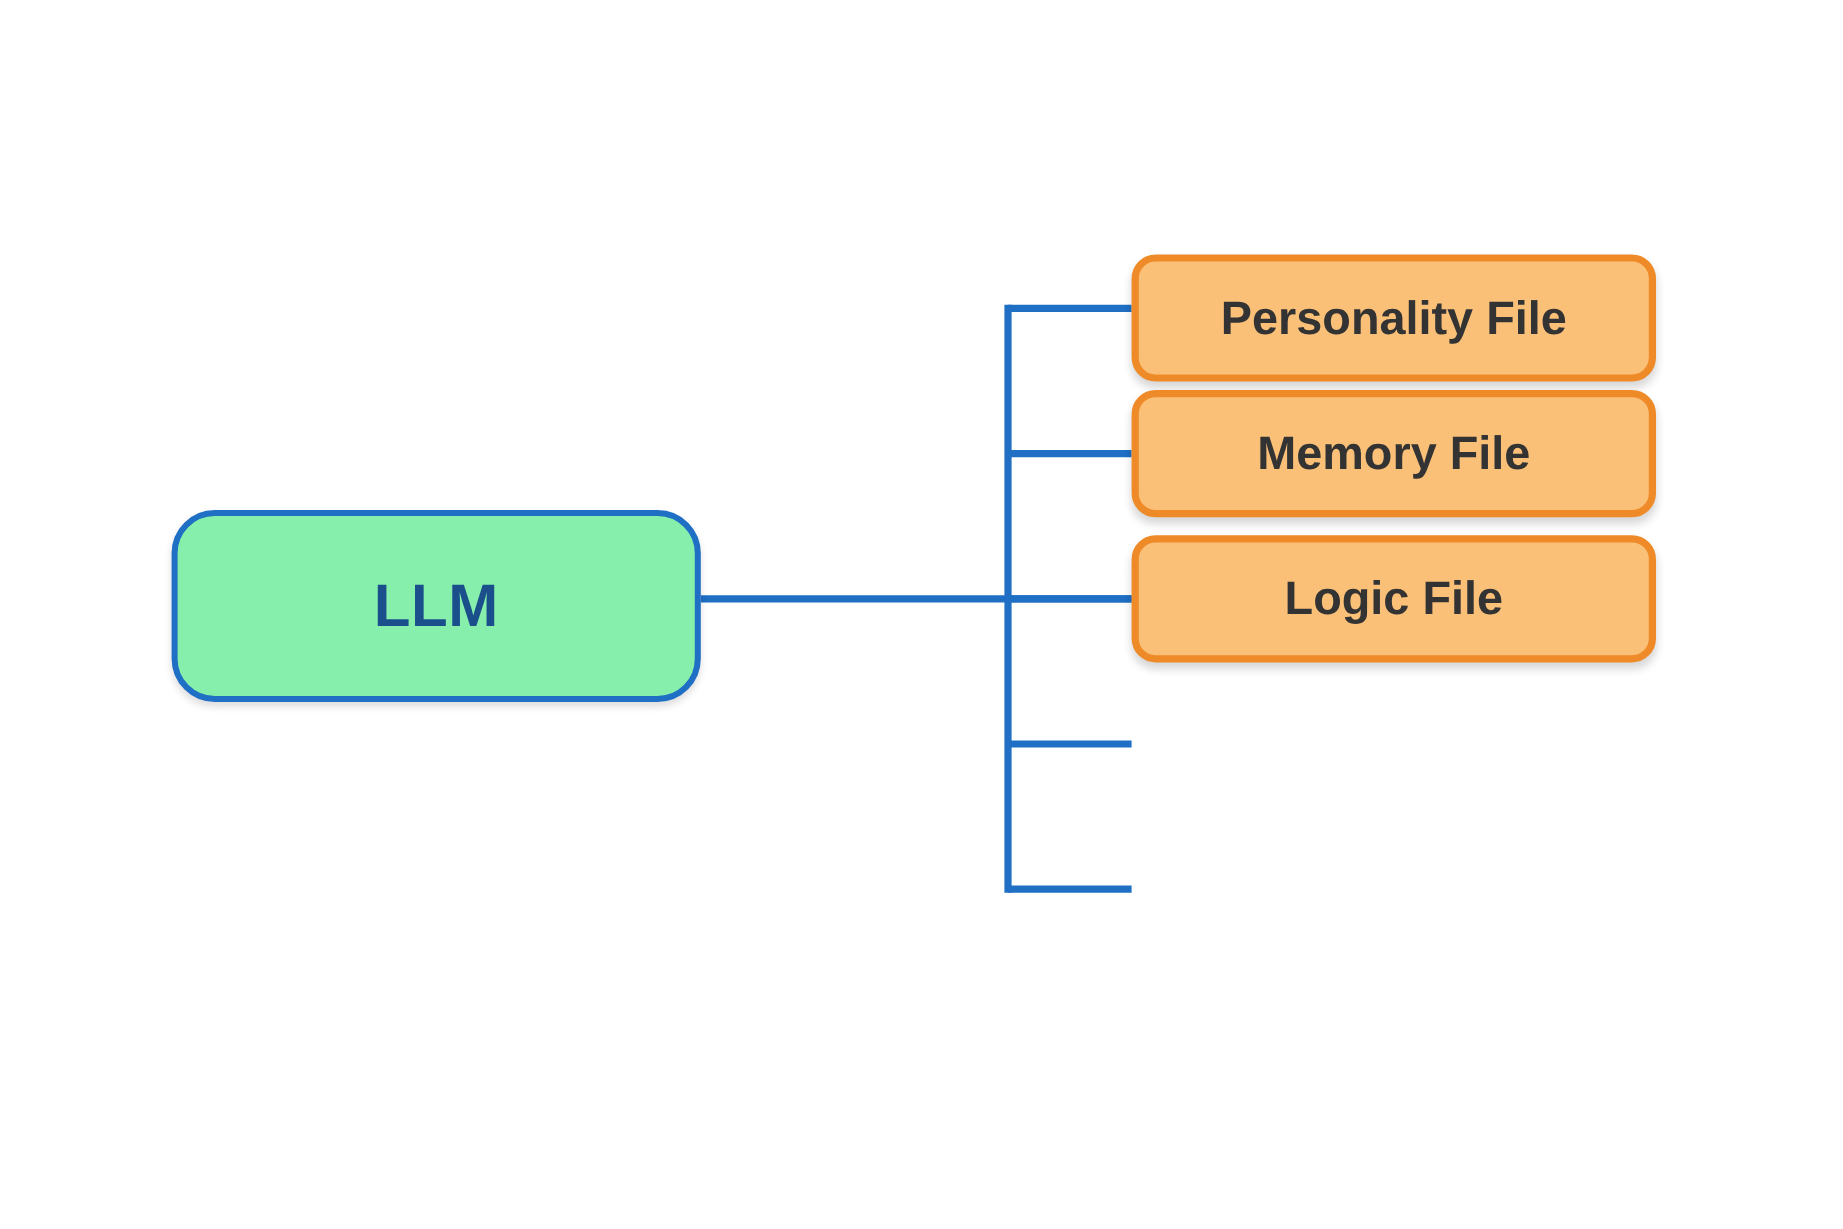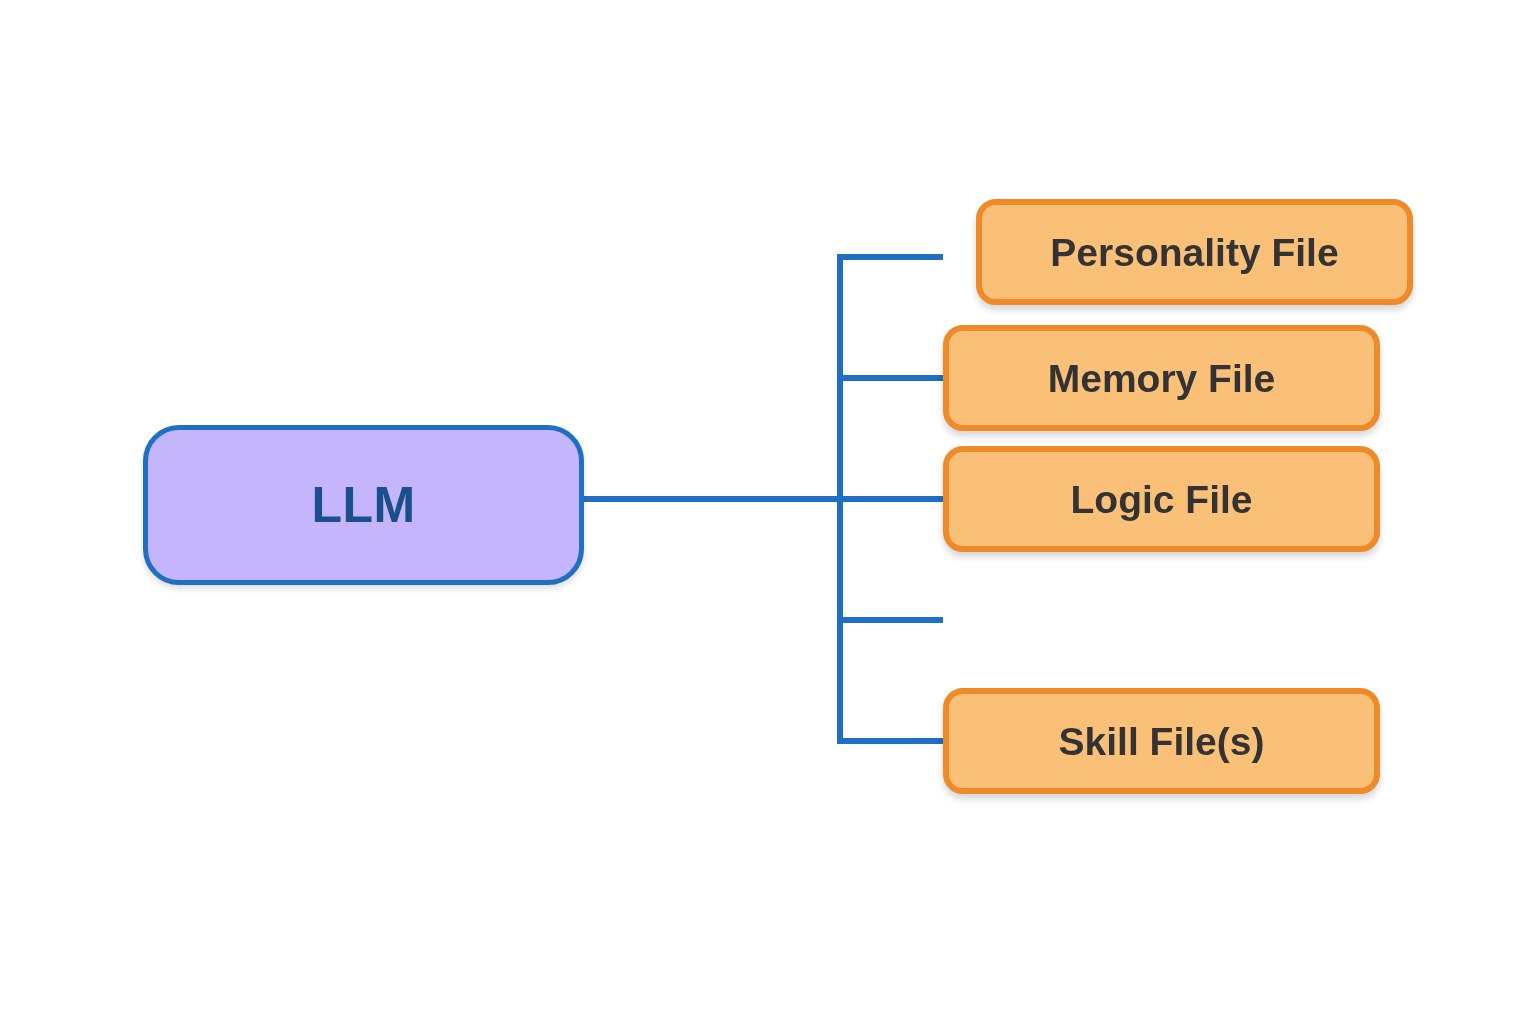--- a/index.html
+++ b/index.html
@@ -28,21 +28,21 @@
   }
 
   
   .root-node {
     position: absolute;
     left: 143px;
     top: 425px;
     width: 441px;
     height: 160px;
     box-sizing: border-box;
-    background: #c4b5fd;
+    background: #86efac;
     border: 5px solid #1f6fc4;
     border-radius: 36px;
     display: flex;
     align-items: center;
     justify-content: center;
     box-shadow: 0 4px 6px rgba(0,0,0,0.13);
   }
   .root-label {
     font-size: 50px;
     font-weight: bold;
@@ -68,21 +68,21 @@
     box-shadow: 0 5px 7px rgba(0,0,0,0.16);
   }
   .leaf-label {
     font-size: 39px;
     font-weight: bold;
     color: #333333;
     line-height: 1;
     white-space: nowrap;
   }
 
-  .leaf-0 { top: 199px; margin-left: 33px; }
+  .leaf-0 { top: 212px; }
   .leaf-1 { top: 325px; }
   .leaf-2 { top: 446px; }
   .leaf-3 { top: 567px; }
   .leaf-4 { top: 688px; }
 </style>
 </head>
 <body>
 
 <div id="canvas">
 
@@ -111,17 +111,14 @@
 
   <div class="leaf-node leaf-2">
     <span class="leaf-label">Logic File</span>
   </div>
 
   <div class="leaf-node leaf-1">
     <span class="leaf-label">Memory File</span>
   </div>
 
 
-  <div class="leaf-node leaf-4">
-    <span class="leaf-label">Skill File(s)</span>
-  </div>
 
 </div>
 
 </body></html>

